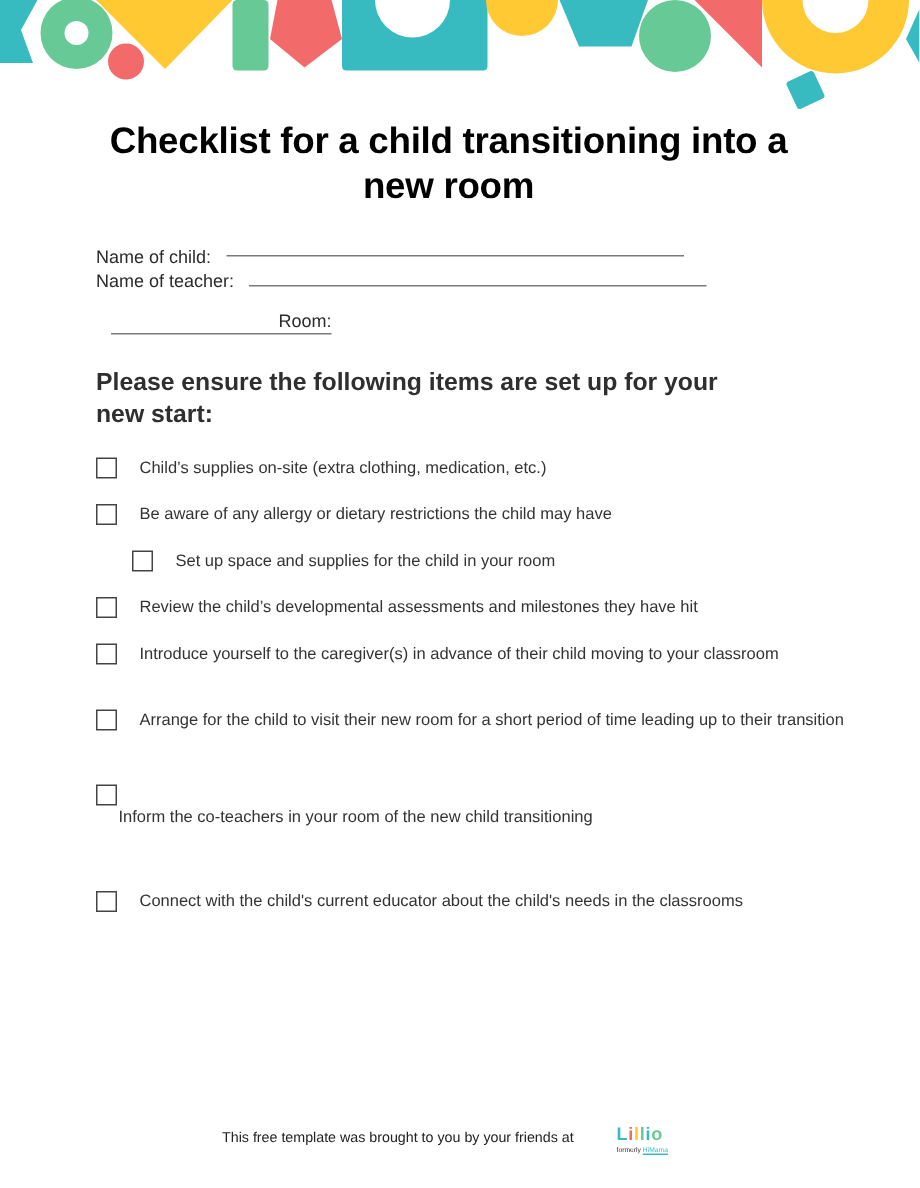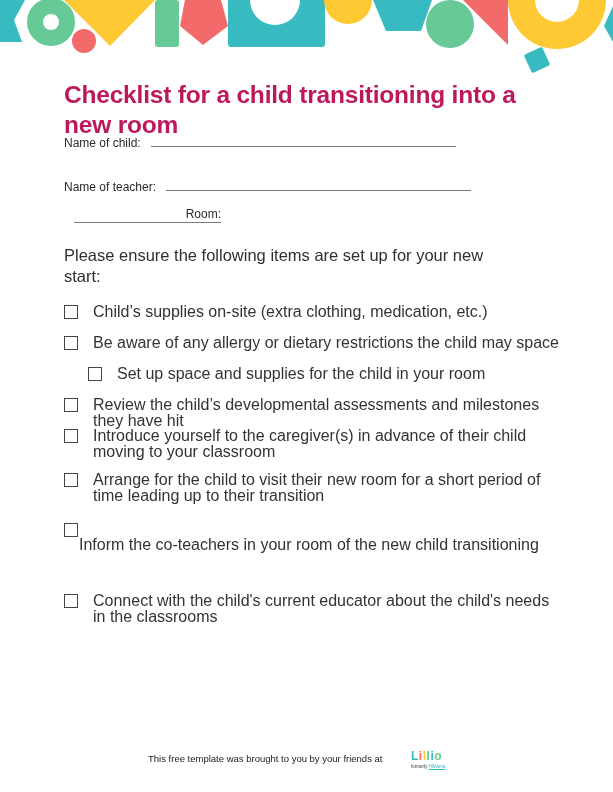--- a/index.html
+++ b/index.html
@@ -1,22 +1,22 @@
 <!DOCTYPE html>
 <html><head>
 <meta charset="utf-8">
 <style>
   html,body{margin:0;padding:0;background:#fff;}
   body{width:613px;height:792px;position:relative;overflow:hidden;font-family:"Liberation Sans",sans-serif;color:#2b2b2b;}
   .deco{position:absolute;left:0;top:0;width:613px;height:80px;}
-  .title{position:absolute;left:64px;top:80px;font-size:24.5px;font-weight:bold;line-height:30px;letter-spacing:-0.2px;color:#be185d;width:470px;}
+  .title{position:absolute;left:64px;top:80px;font-size:24.5px;font-weight:bold;line-height:30px;letter-spacing:-0.2px;color:#000000;width:470px;text-align:center;}
   .field{position:absolute;left:64px;font-size:12px;color:#2b2b2b;display:flex;align-items:flex-end;}
   .field .line{border-bottom:1px solid #7a7a7a;margin-left:10px;height:1px;margin-bottom:3px;}
-  .subhead{position:absolute;left:64px;top:245px;font-size:16.5px;line-height:21px;color:#2f2f2f;width:420px;}
-  .item{position:absolute;left:64px;display:flex;align-items:flex-start;font-size:16px;line-height:16px;color:#333;}
+  .subhead{position:absolute;left:64px;top:245px;font-size:16.5px;line-height:21px;color:#2f2f2f;width:420px;font-weight:bold;}
+  .item{position:absolute;left:64px;display:flex;align-items:flex-start;font-size:11px;line-height:16px;color:#333;}
   .cb{width:12px;height:12px;border:1px solid #444;margin-top:1px;flex:none;}
   .item .txt{margin-left:15px;width:470px;}
   .footer{position:absolute;left:148px;top:753px;font-size:9.5px;color:#222;}
   .logo{position:absolute;left:411px;top:748px;}
   .logo .word{font-size:12px;font-weight:bold;letter-spacing:0.5px;line-height:16px;}
   .logo .sub{font-size:4.5px;color:#333;}
   .logo .sub span{color:#3bb9c0;text-decoration:underline;}
 </style>
 </head>
 <body>
@@ -48,42 +48,42 @@
 
   <path d="M508,0 H535 A22,22 0 0 0 579,0 H606 A49,49 0 0 1 508,0 Z" fill="#FFC933"></path>
 
   <polygon points="613,6 613,42 604,26" fill="#38BBC0"></polygon>
 
   <rect x="527" y="50" width="20" height="20" rx="2" transform="rotate(-25 537 60)" fill="#38BBC0"></rect>
 </svg>
 
 <div class="title">Checklist for a child transitioning into a new room</div>
 
-<div class="field" style="top:136px;">
+<div class="field" style="top:164px;align-items:center;">
   <span>Name of child:</span>
   <span class="line" style="width:305px;"></span>
 </div>
 <div class="field" style="top:180px;">
   <span>Name of teacher:</span>
   <span class="line" style="width:305px;"></span>
 </div>
 <div class="field" style="top:207px;flex-direction:column;">
   <span>Room:</span>
   <span class="line" style="width:147px;"></span>
 </div>
 
 <div class="subhead">Please ensure the following items are set up for your new start:</div>
 
 <div class="item" style="top:304px;">
   <span class="cb"></span>
   <span class="txt">Child’s supplies on-site (extra clothing, medication, etc.)</span>
 </div>
 <div class="item" style="top:335px;">
   <span class="cb"></span>
-  <span class="txt">Be aware of any allergy or dietary restrictions the child may space</span>
+  <span class="txt">Be aware of any allergy or dietary restrictions the child may have</span>
 </div>
 <div class="item" style="top:366px;padding-left:24px;">
   <span class="cb"></span>
   <span class="txt">Set up space and supplies for the child in your room</span>
 </div>
 <div class="item" style="top:397px;">
   <span class="cb"></span>
   <span class="txt">Review the child’s developmental assessments and milestones they have hit</span>
 </div>
 <div class="item" style="top:428px;">

